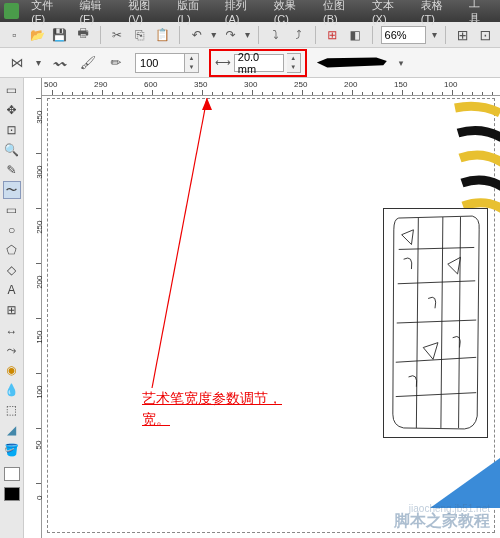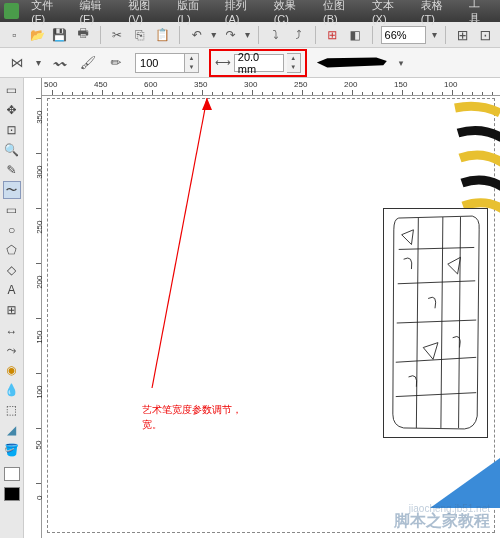--- a/index.html
+++ b/index.html
@@ -30,21 +30,21 @@
 .ruler-v .tick { position:absolute; right:0; width:5px; border-top:1px solid #666; }
 .ruler-v .label { position:absolute; right:2px; transform:rotate(-90deg); transform-origin:right center; font-size:8px; }
 .canvas-area { flex:1; background:#fff; position:relative; overflow:hidden; }
 .ruler-h { height:18px; background:#fff; border-bottom:1px solid #999; position:relative; font-size:8px; color:#333;text-align:right; }
 .ruler-h .tick { position:absolute; bottom:0; height:5px; border-left:1px solid #666; }
 .ruler-h .label { position:absolute; bottom:6px; font-size:8px; }
 .page { position:absolute; top:20px; left:5px; right:5px; bottom:5px; background:#fff; border:1px dashed #888; }
 .sketch { position:absolute; right:12px; top:130px; width:105px; height:230px; border:1px solid #333; background:#fff; }
 .sketch svg { width:100%; height:100%; }
 .annot-line { position:absolute; stroke:#e00; stroke-width:1.2; fill:none; }
-.annot-text { position:absolute; left:100px; top:324px; color:#e00; font-size:10px; line-height:1.5; }
+.annot-text { position:absolute; left:100px; top:310px; color:#e00; font-size:14px; line-height:1.5;text-decoration:underline; }
 .corner-blue { position:absolute; right:0; bottom:30px; width:70px; height:50px; background:#3a8bd8; clip-path:polygon(100% 0,100% 100%,0 100%); }
 .watermark { position:absolute; right:10px; bottom:6px; font-size:16px; color:rgba(70,110,150,.45); font-weight:bold; }
 .watermark2 { position:absolute; right:10px; bottom:24px; font-size:10px; color:rgba(70,110,150,.35); }
 .yellow-stroke { position:absolute; right:-5px; top:20px; width:55px; height:120px; }
 .ick { font-size:14px; }
 .colorbox { width:16px; height:14px; border:1px solid #888; display:inline-block; }
 </style>
 </head>
 <body>
 
@@ -161,21 +161,21 @@
 
   <div class="canvas-area">
     <div class="ruler-h" id="rulerH">
         <div class="tick" style="left: 10px;"></div>
         <div class="label" style="left: 2px;">500</div>
         <div class="tick" style="left: 20px; height: 3px;"></div>
         <div class="tick" style="left: 30px; height: 3px;"></div>
         <div class="tick" style="left: 40px; height: 3px;"></div>
         <div class="tick" style="left: 50px; height: 3px;"></div>
         <div class="tick" style="left: 60px;"></div>
-        <div class="label" style="left: 52px;">450</div>
+        <div class="label" style="left: 52px;">290</div>
         <div class="tick" style="left: 70px; height: 3px;"></div>
         <div class="tick" style="left: 80px; height: 3px;"></div>
         <div class="tick" style="left: 90px; height: 3px;"></div>
         <div class="tick" style="left: 100px; height: 3px;"></div>
         <div class="tick" style="left: 110px;"></div>
         <div class="label" style="left: 102px;">600</div>
         <div class="tick" style="left: 120px; height: 3px;"></div>
         <div class="tick" style="left: 130px; height: 3px;"></div>
         <div class="tick" style="left: 140px; height: 3px;"></div>
         <div class="tick" style="left: 150px; height: 3px;"></div>

